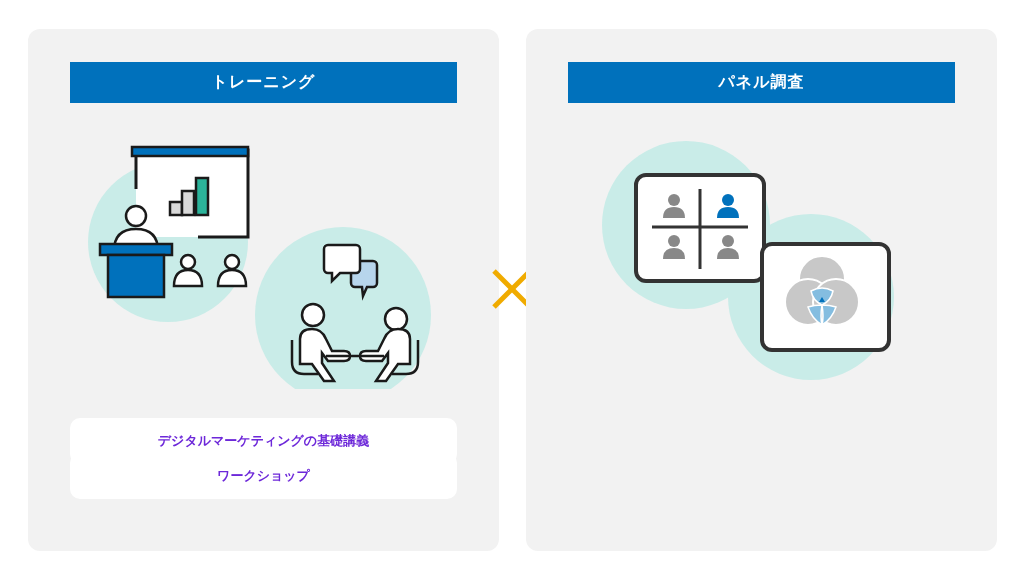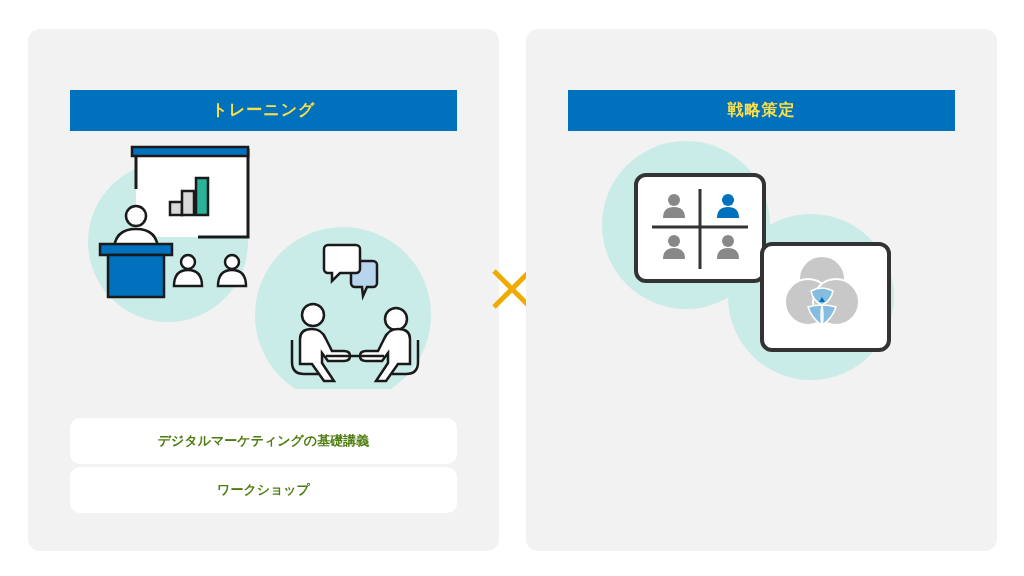--- a/index.html
+++ b/index.html
@@ -9,31 +9,31 @@
     font-family: "DejaVu Sans", "Liberation Sans", sans-serif;
   }
   .panel {
     position: absolute; top: 29px; width: 471px; height: 522px;
     background: #f2f2f2; border-radius: 12px;
   }
   .panel.left { left: 28px; }
   .panel.right { left: 526px; }
   .title-bar {
     position: absolute; left: 42px; top: 33px; width: 387px; height: 41px;
-    background: #0071bc; color: #fde047; font-weight: bold; font-size: 16px;
-    display: flex; align-items: center; justify-content: center; letter-spacing: 1px; margin-top: 28px;
+    background: #0071bc; color: #ffffff; font-weight: bold; font-size: 16px;
+    display: flex; align-items: center; justify-content: center; letter-spacing: 1px;
   }
   .item {
     position: absolute; left: 42px; width: 387px; height: 46px;
     background: #ffffff; border-radius: 10px;
     display: flex; align-items: center; justify-content: center;
-    font-size: 13px; font-weight: bold; color: #4d7c0f;
+    font-size: 13px; font-weight: bold; color: #6d28d9;
   }
   .item.i1 { top: 389px; }
-  .item.i2 { top: 438px; }
+  .item.i2 { top: 424px; }
   .illus { position: absolute; left: 0; top: 0; }
   .times {
     position: absolute; left: 488px; top: 265px; width: 48px; height: 48px;
   }
 </style>
 </head>
 <body>
 
 <div class="panel left">
   <div class="title-bar">トレーニング</div>
@@ -82,21 +82,21 @@
   <div class="item i1">デジタルマーケティングの基礎講義</div>
   <div class="item i2">ワークショップ</div>
 </div>
 
 <svg class="times" viewBox="0 0 48 48">
   <line x1="6" y1="6" x2="42" y2="42" stroke="#f0ab00" stroke-width="5"></line>
   <line x1="42" y1="6" x2="6" y2="42" stroke="#f0ab00" stroke-width="5"></line>
 </svg>
 
 <div class="panel right">
-  <div class="title-bar">戦略策定</div>
+  <div class="title-bar">パネル調査</div>
 
   <svg class="illus" width="471" height="360" viewBox="0 0 471 360">
     <circle cx="160" cy="196" r="84" fill="#c9ece8"></circle>
     <circle cx="285" cy="268" r="83" fill="#c9ece8"></circle>
 
     <g>
       <rect x="110" y="146" width="128" height="106" rx="10" fill="#ffffff" stroke="#333333" stroke-width="4"></rect>
       <line x1="174" y1="160" x2="174" y2="240" stroke="#333333" stroke-width="3"></line>
       <line x1="126" y1="198" x2="222" y2="198" stroke="#333333" stroke-width="3"></line>
       <circle cx="148" cy="171" r="6" fill="#888888"></circle>

